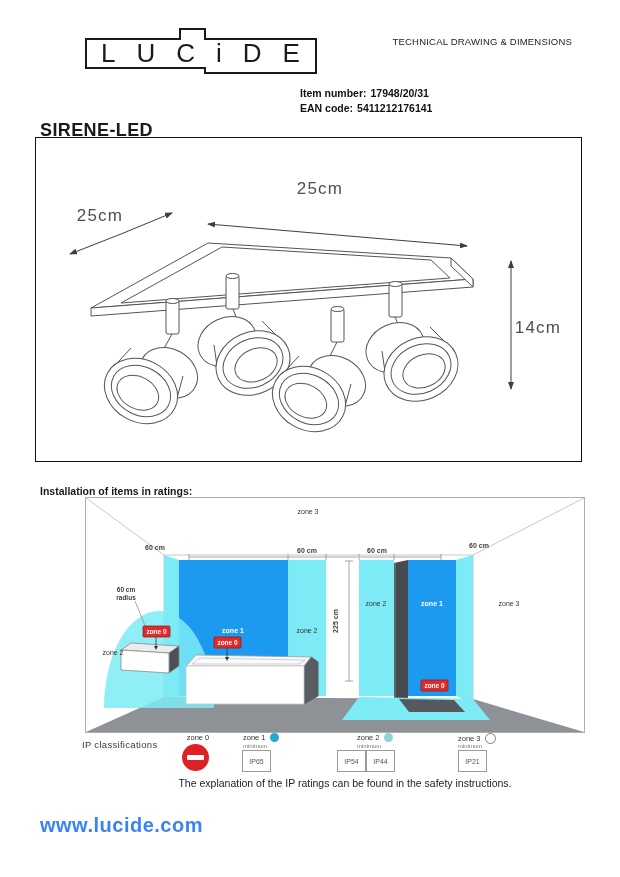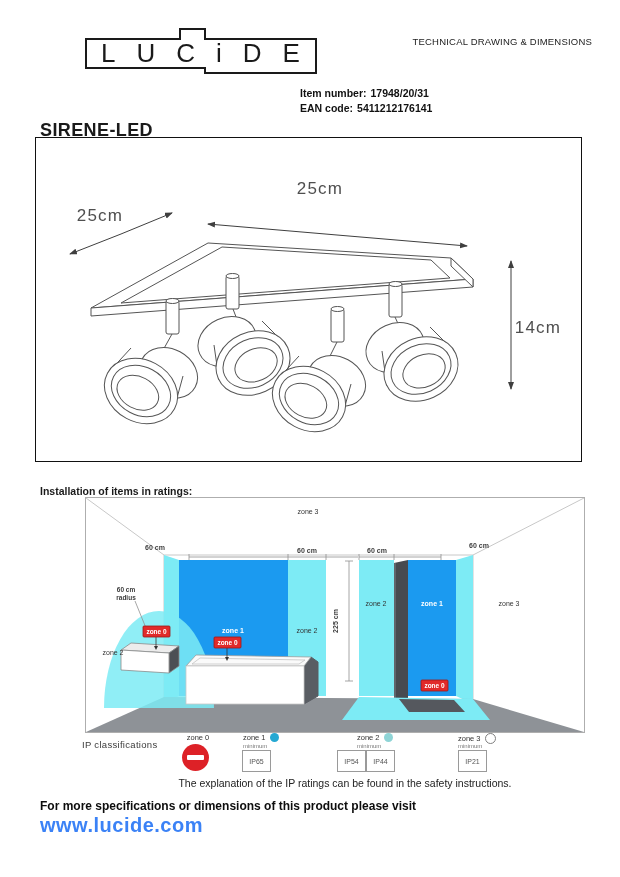--- a/index.html
+++ b/index.html
@@ -1,21 +1,21 @@
 <!DOCTYPE html>
 <html><head>
 <meta charset="utf-8">
 <style>
   html,body{margin:0;padding:0;background:#fff;}
   .page{position:relative;width:620px;height:877px;background:#fff;overflow:hidden;
         font-family:"Liberation Sans",sans-serif;color:#1a1a1a;}
   .abs{position:absolute;}
 
   
-  .doc-type{top:36px;right:28px;font-size:9.5px;letter-spacing:.2px;color:#222;}
+  .doc-type{top:36px;right:48px;font-size:9.5px;letter-spacing:.2px;color:#222;}
   .product-name{top:88px;left:40px;font-size:18px;font-weight:800;letter-spacing:.4px;margin-top:32px;}
   .codes{top:86px;left:300px;font-size:10.5px;font-weight:700;line-height:15px;color:#111;}
   .codes .val{margin-left:4px;}
 
   
   .td-box{top:137px;left:35px;width:545px;height:323px;border:1.5px solid #111;}
 
   
   .bath-title{top:485px;left:40px;font-size:10.5px;font-weight:700;}
   .bath-box{top:497px;left:85px;width:498px;height:234px;border:1px solid #aeaeae;background:#fff;}
@@ -276,16 +276,15 @@
     <div class="zrow" style="left:458px;top:3px;">
       <span>zone 3</span>
       <span class="dot" style="background:#fff;border:1px solid #808080;"></span>
     </div>
     <div class="mini" style="left:458px;top:13px;">minimum</div>
     <div class="ipbox" style="left:458px;top:20px;">IP21</div>
   </div>
 
   <div class="abs note">The explanation of the IP ratings can be found in the safety instructions.</div>
 
-  <div class="abs foot1">For more specifications or dimensions of this product please visit</div>
   <div class="abs foot2">www.lucide.com</div>
 
 </div>
 
 </body></html>

